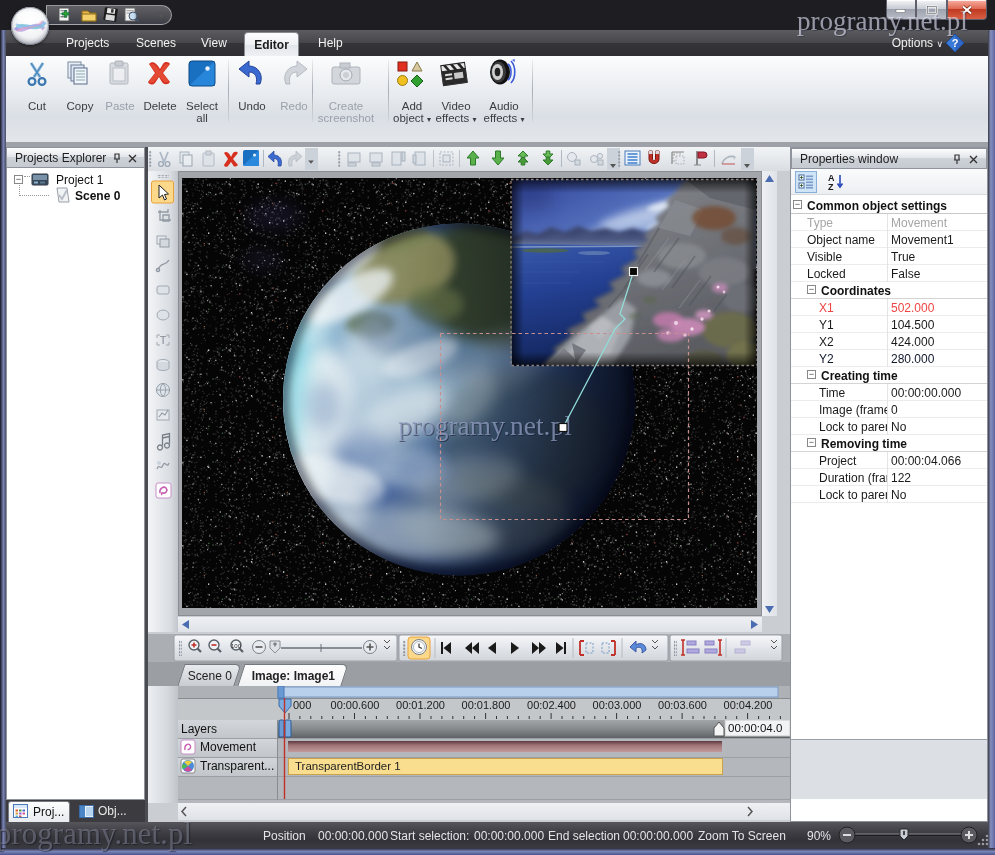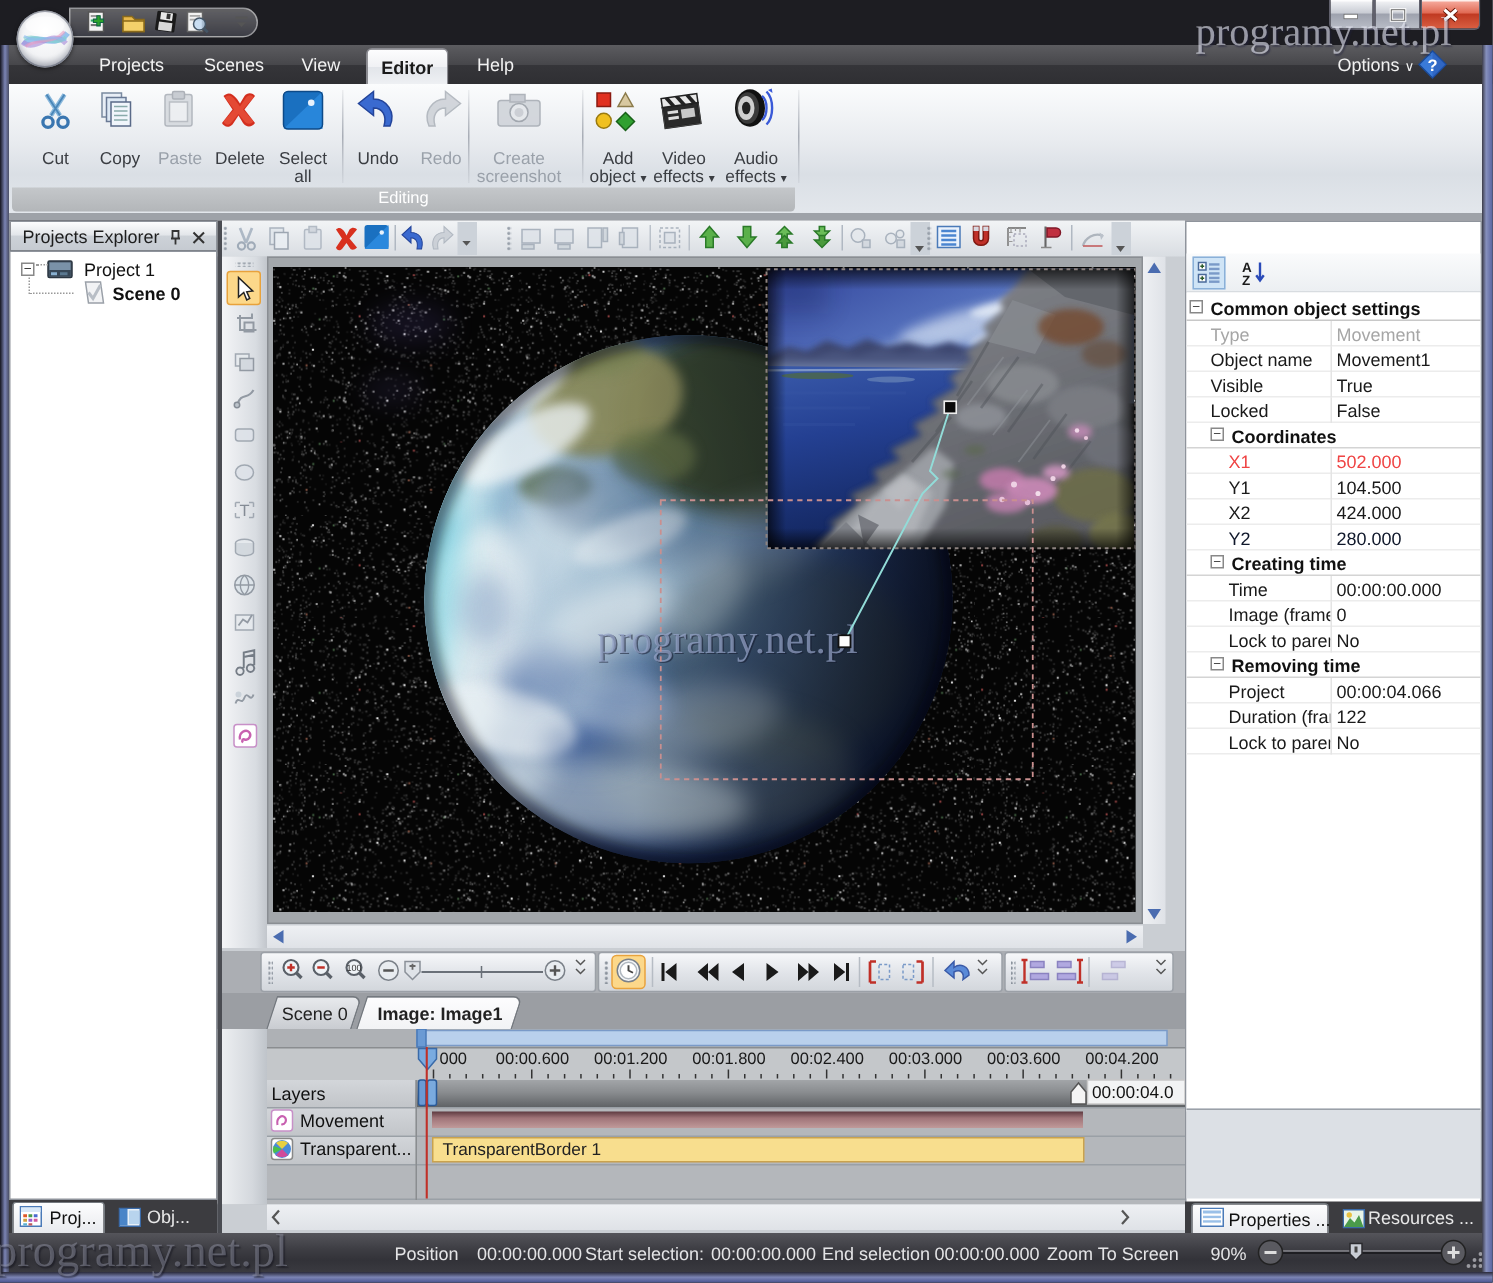--- a/index.html
+++ b/index.html
@@ -158,21 +158,20 @@
 <div class="rtab" style="left:318px">Help</div>
 <div id="optionsbox">Options <span style="font-size:9px">∨</span></div>
 <svg class="abs" style="left:945px;top:33px" width="20" height="20" viewBox="0 0 20 20">
  <path d="M10 1 L19 10 L10 19 L1 10 Z" fill="#3a7ad8" stroke="#1a4a98"></path>
  <path d="M10 1 L19 10 L10 19 Z" fill="#2a5ab8" opacity=".6"></path>
  <text x="10" y="14" font-size="11" font-weight="bold" fill="#fff" text-anchor="middle" font-family="Liberation Sans">?</text>
 </svg>
 
 <div id="ribbon"></div>
 <div class="abs" style="left:2px;top:142px;width:991px;height:5px;background:#9ea2a8"></div>
-<div id="editingbar">Editing</div>
 <div class="rgroupsep" style="left:228px"></div>
 <div class="rgroupsep" style="left:312px"></div>
 <div class="rgroupsep" style="left:388px"></div>
 <div class="rgroupsep" style="left:532px"></div>
 
 <svg class="abs" style="left:0;top:56px" width="530" height="70" viewBox="0 0 530 70">
 
   <g transform="translate(24,5)">
     <path d="M7 2 L16 16 M19 2 L10 16" stroke="#8ab8dc" stroke-width="3" fill="none"></path>
     <path d="M7 2 L16 16 M19 2 L10 16" stroke="#4a86b8" stroke-width="1.2" fill="none"></path>
@@ -1691,20 +1690,28 @@
  <line x1="139.5" y1="12" x2="139.5" y2="113" stroke="#c03028" stroke-width="1.4"></line>
 </svg>
 <div id="tlscroll2"></div>
 <svg class="abs" style="left:33px;top:656px" width="612" height="17" viewBox="0 0 612 17">
   <path d="M8 4 L4 8.5 L8 13" stroke="#555" fill="none" stroke-width="1.5"></path>
   <path d="M570 4 L574 8.5 L570 13" stroke="#555" fill="none" stroke-width="1.5"></path>
 </svg>
     </div>
 
 <div id="rpanel">
+ <div class="phead" style="width:196px">Properties window
+   <svg class="abs" style="right:24px;top:5px" width="10" height="11" viewBox="0 0 10 11">
+          <path d="M3 1 h4 v5 h-4 z M2 6 h6 M5 6 v4" stroke="#333" fill="none" stroke-width="1.2"></path>
+        </svg>
+   <svg class="abs" style="right:8px;top:6px" width="9" height="9" viewBox="0 0 9 9">
+          <path d="M1 1 L8 8 M8 1 L1 8" stroke="#333" stroke-width="1.4"></path>
+        </svg>
+ </div>
  <div id="rtoolbar">
    <div class="abs" style="left:4px;top:2px;width:22px;height:22px;background:#cfe4f6;border:1px solid #8ab0d8"></div>
    <svg class="abs" style="left:7px;top:5px" width="16" height="16" viewBox="0 0 16 16">
      <g stroke="#4a6a9a" fill="none">
             <rect x="1" y="1" width="5" height="5" fill="#fff"></rect>
             <rect x="1" y="9" width="5" height="5" fill="#fff"></rect>
           </g>
      <path d="M2.2 3.5 h2.6 M3.5 2.2 v2.6 M2.2 11.5 h2.6 M3.5 10.2 v2.6" stroke="#2a5a2a" stroke-width="1"></path>
      <g fill="#7a9ac8">
             <rect x="8" y="1.5" width="7" height="1.6"></rect>
@@ -1802,37 +1809,20 @@
           <div class="vline"></div>
           <div class="val">122</div>
         </div>
         <div class="prow" style="top:291px;color:#1a1a1a">
           <div class="lab" style="left:28px;width:68px">Lock to parent</div>
           <div class="vline"></div>
           <div class="val">No</div>
         </div>
  </div>
  <div id="rdesc"></div>
- <div id="rtabs">
-   <div class="btab sel" style="left:4px;width:92px;padding-left:24px;white-space:nowrap">Properties ...</div>
-   <svg class="abs" style="left:10px;top:4px;z-index:5" width="16" height="13" viewBox="0 0 16 13">
-     <rect x="0.5" y="0.5" width="15" height="12" fill="#fff" stroke="#4a7ab8"></rect>
-     <g fill="#9ac0e8">
-            <rect x="2" y="2" width="12" height="2"></rect>
-            <rect x="2" y="5.5" width="12" height="1.6"></rect>
-            <rect x="2" y="8.5" width="12" height="1.6"></rect>
-          </g>
-   </svg>
-   <div class="btab uns" style="left:100px;width:96px;padding-left:22px;white-space:nowrap">Resources ...</div>
-   <svg class="abs" style="left:105px;top:5px;z-index:5" width="15" height="13" viewBox="0 0 15 13">
-     <rect x="0.5" y="0.5" width="14" height="12" fill="#e8f4e8" stroke="#3a6aa8"></rect>
-     <circle cx="4.5" cy="4" r="1.8" fill="#e8c040"></circle>
-     <path d="M1 12 L5 6 L8 9 L11 4 L14 12 Z" fill="#4a9a4a"></path>
-   </svg>
- </div>
 </div>
 <div id="status">
   <span style="left:261px">Position</span>
       <span style="left:316px">00:00:00.000</span>
   <span style="left:388px">Start selection:</span>
       <span style="left:472px">00:00:00.000</span>
   <span style="left:546px">End selection</span>
       <span style="left:621px">00:00:00.000</span>
   <span style="left:696px">Zoom To Screen</span>
   <span style="left:805px">90%</span>

